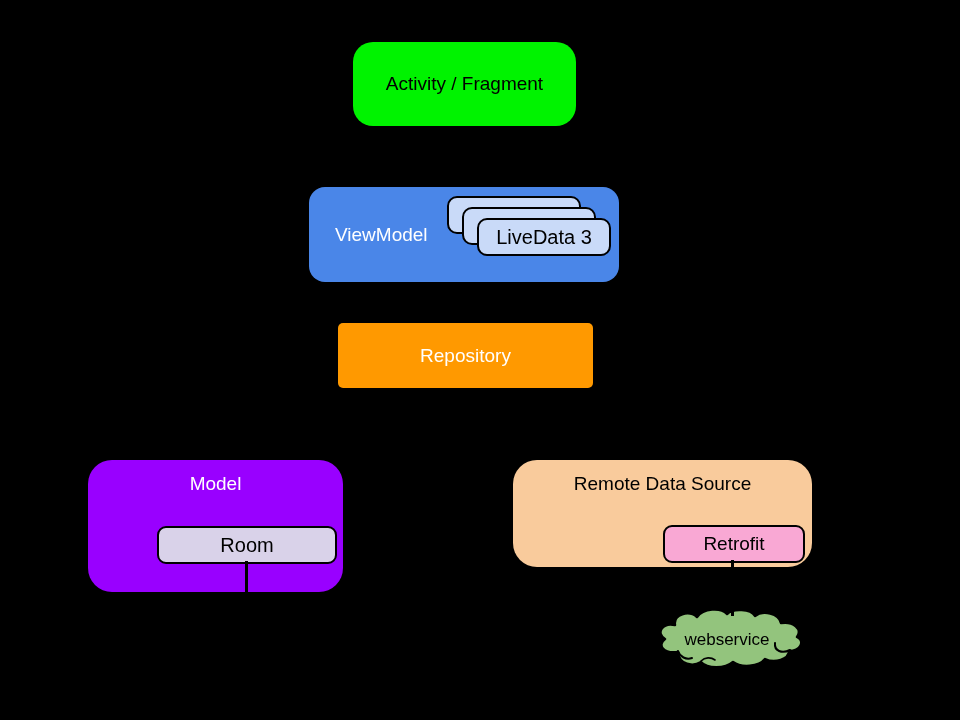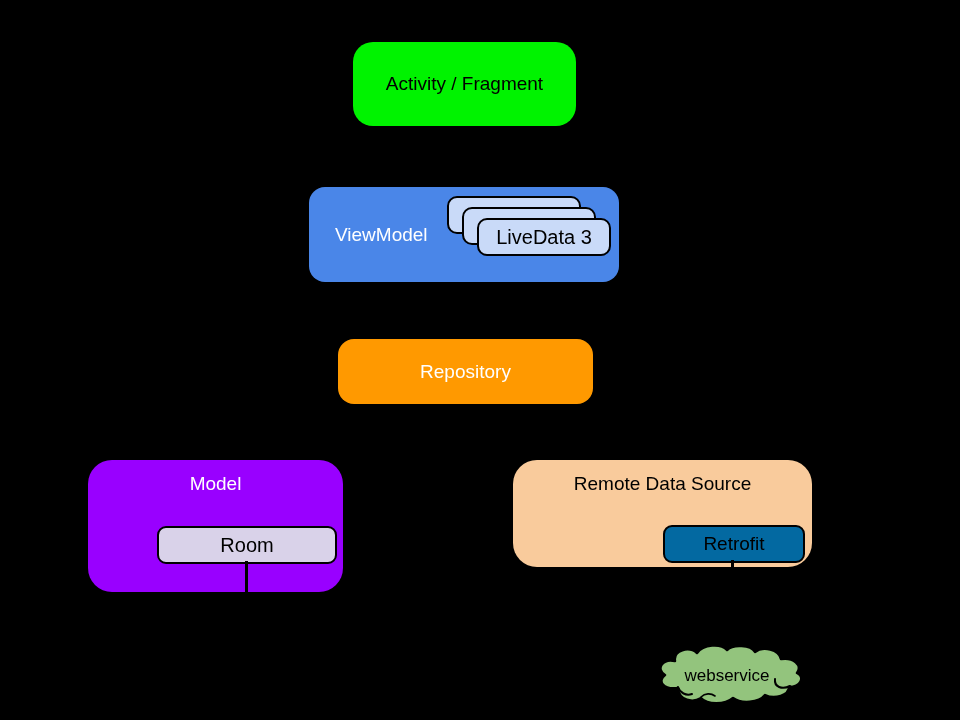--- a/index.html
+++ b/index.html
@@ -21,39 +21,39 @@
   #n-viewmodel .label{width:auto;text-align:left;padding-left:26px;}
 
   
   .card{position:absolute;width:130px;height:34px;border:2px solid #000;border-radius:10px;}
   #card-1{left:447px;top:189px;}
   #card-2{left:462px;top:200px;}
   #card-3{left:477px;top:211px;align-items:center;}
   #card-3 .label{font-size:20px;}
 
   
-  #n-repository{left:338px;top:332px;width:255px;height:65px;border-radius:16px;}
+  #n-repository{left:338px;top:316px;width:255px;height:65px;border-radius:5px;}
 
   
   #n-model{left:88px;top:453px;width:255px;height:132px;border-radius:24px;}
   #n-model .label{padding-top:13px;}
   #n-room{left:157px;top:519px;width:180px;height:38px;border:2px solid #000;border-radius:9px;}
   #n-room .label{font-size:20px;}
 
   
   #n-remote{left:513px;top:453px;width:299px;height:107px;border-radius:24px;}
   #n-remote .label{padding-top:13px;}
   #n-retrofit{left:663px;top:518px;width:142px;height:38px;border:2px solid #000;border-radius:9px;}
 
   
   #n-sqlite{left:195px;top:605px;width:104px;height:80px;background:transparent;}
   #n-sqlite .label{position:absolute;left:0;top:34px;font-size:20px;}
 
   
-  #n-webservice{left:653px;top:635px;width:156px;height:66px;background:transparent;}
+  #n-webservice{left:653px;top:599px;width:156px;height:66px;background:transparent;}
   #n-webservice .label{position:absolute;left:-4px;top:24px;font-size:17px;}
 
   svg{position:absolute;left:0;top:0;}
 
   
   .connector{position:absolute;width:3px;background:#000;z-index:5;}
   #conn-room-sqlite{left:245px;top:554px;height:57px;}
   #conn-retrofit-web{left:731px;top:553px;height:56px;}
 </style>
 </head>
@@ -84,21 +84,21 @@
   </div>
 
   <div class="node" id="n-remote" style="background-color: rgb(249, 203, 156); color: rgb(0, 0, 0);">
     <span class="label">Remote Data Source</span>
   </div>
 
   <div class="node center-flex" id="n-room" style="background-color: rgb(217, 210, 233); color: rgb(0, 0, 0);">
     <span class="label">Room</span>
   </div>
 
-  <div class="node center-flex" id="n-retrofit" style="background-color: #0369a1; color: rgb(0, 0, 0);">
+  <div class="node center-flex" id="n-retrofit" style="background-color: #f9a8d4; color: rgb(0, 0, 0);">
     <span class="label">Retrofit</span>
   </div>
 
   <div class="connector" id="conn-room-sqlite"></div>
   <div class="connector" id="conn-retrofit-web"></div>
 
 
   <div class="node" id="n-webservice" style="color: rgb(0, 0, 0);">
     <svg width="156" height="66" viewBox="0 0 156 66">
       <path d="M 25 46

